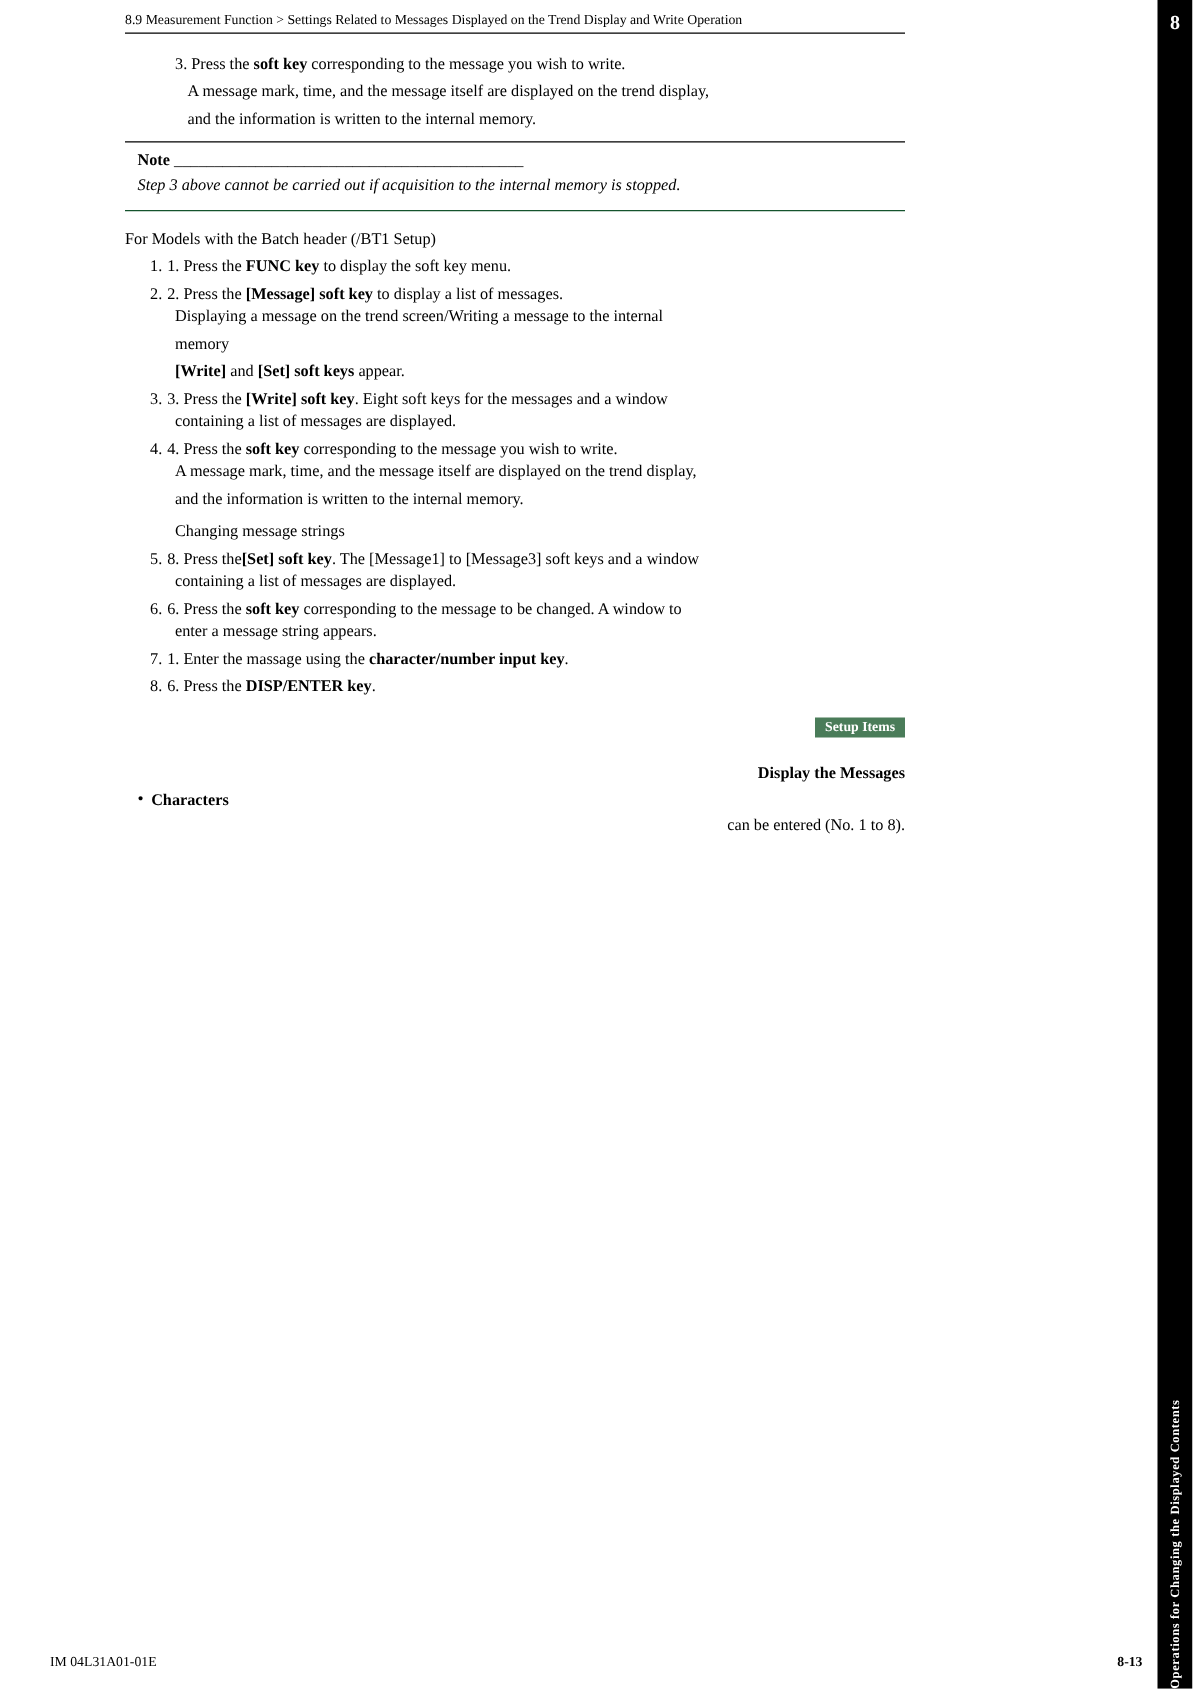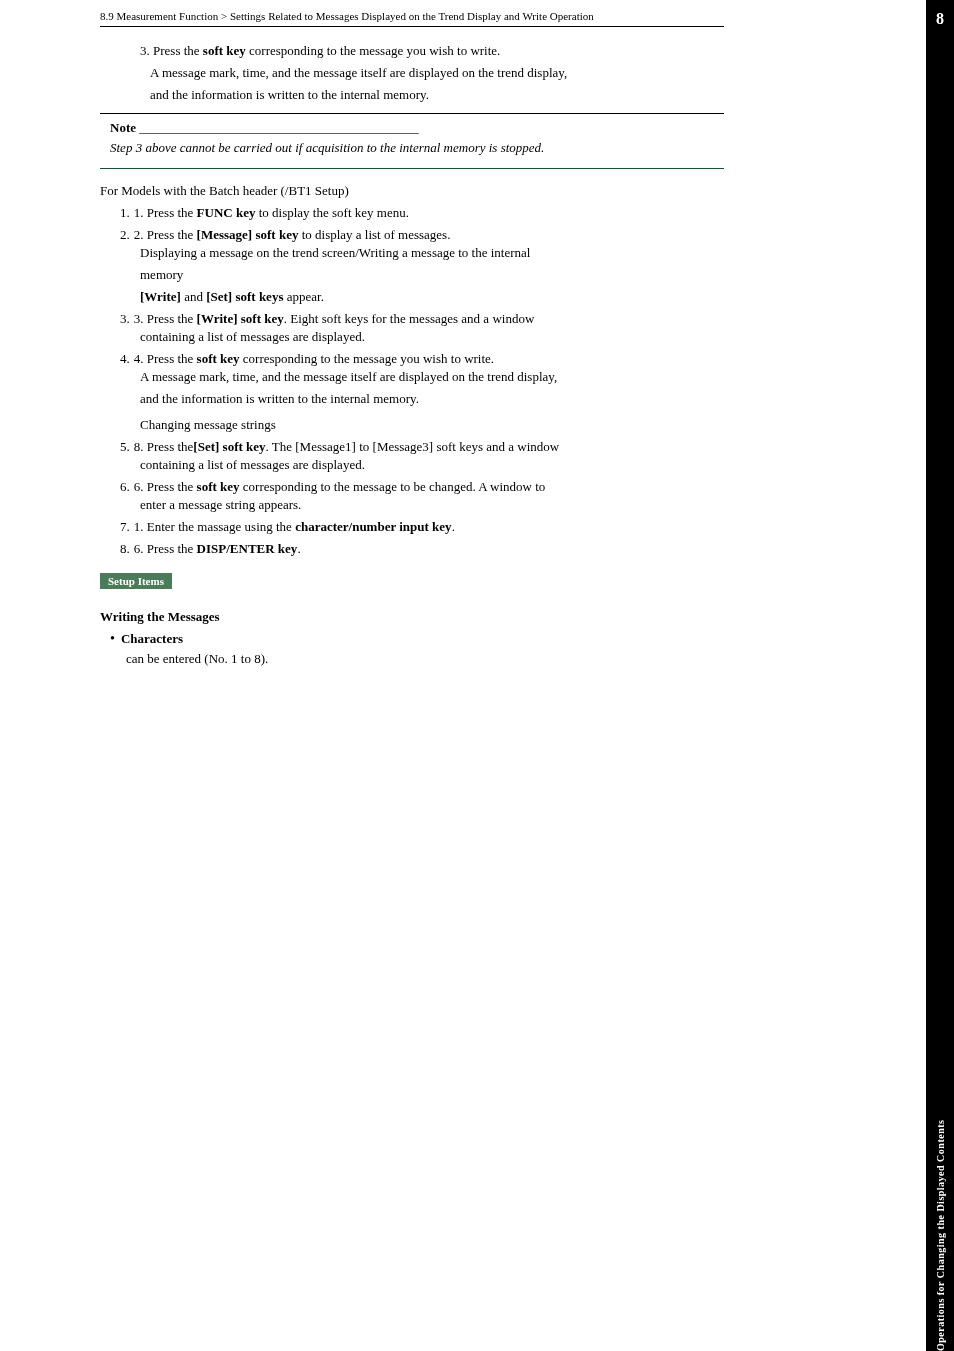--- a/index.html
+++ b/index.html
@@ -255,39 +255,43 @@
       </div>
 
       <div style="margin-left:20px; margin-bottom:16px; display:flex;">
         <span style="margin-right:4px;">8.</span>
         <span>
           <span>6.  Press the </span><span class="blue-text">DISP/ENTER key</span><span>.</span>
         </span>
       </div>
     </div>
 
-    <div style="">
+    <div style="text-align:right;">
       <div class="setup-items-badge">
         <span>Setup Items</span>
       </div>
 
       <div style="margin-top:10px;">
-        <p class="section-title">Writing the Messages</p>
+        <p class="section-title">Display the Messages</p>
 
         <div class="bullet-item" style="margin-left:10px;">
           <span class="bullet-dot">•</span>
           <span class="blue-text">Characters</span>
         </div>
 
         <div style="margin-left:26px;">
           <p>can be entered (No. 1 to 8).</p>
         </div>
       </div>
     </div>
 
+    <div class="page-footer">
+      <span class="footer-left">IM 04L31A01-01E</span>
+      <span class="footer-right">8-13</span>
+    </div>
 
   </div>
 
   <div class="side-tab-container">
     <span class="side-tab-num">8</span>
     <span class="side-tab-text">Operations for Changing the Displayed Contents</span>
   </div>
 </div>
 
 </body></html>

